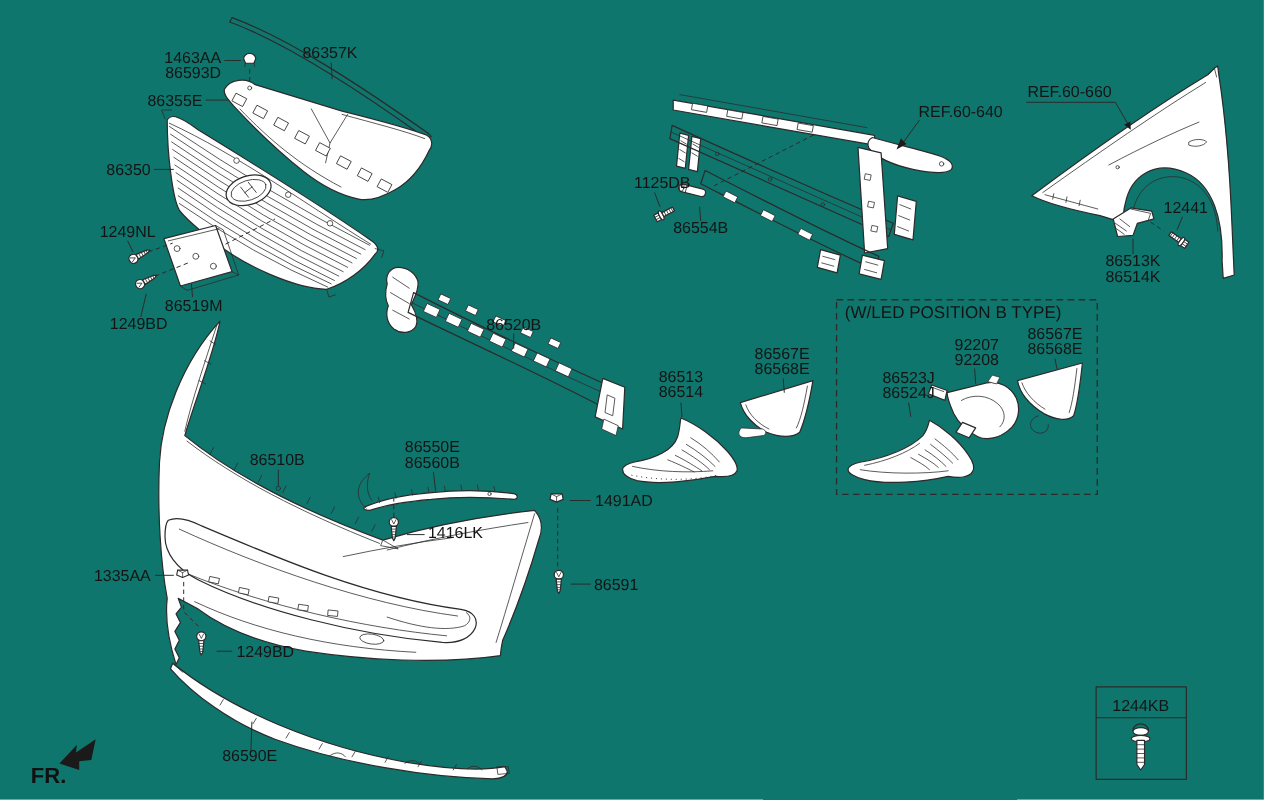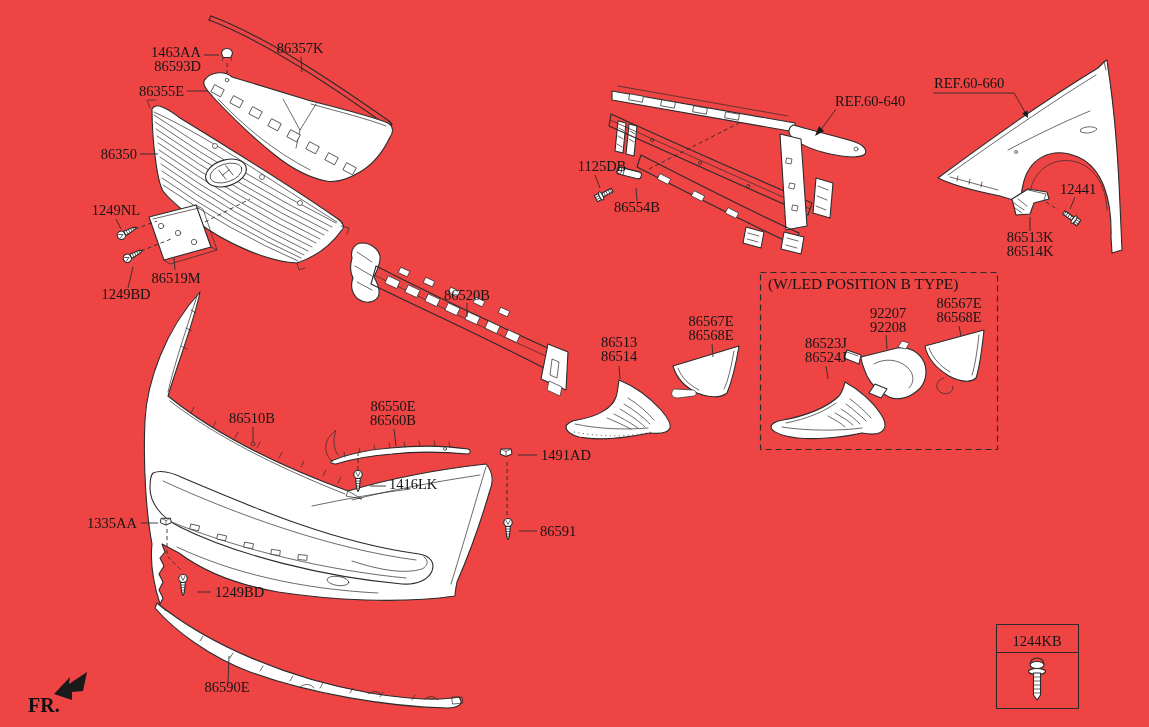--- a/index.html
+++ b/index.html
@@ -1,17 +1,17 @@
 <!DOCTYPE html>
 <html><head>
 <meta charset="utf-8">
 <style>
   html,body{margin:0;padding:0;background:#e8e8e8;}
-  #stage{position:relative;width:1149px;height:727px;background:#ef4444;overflow:hidden;
-         font-family:Liberation Serif, serif;}
+  #stage{position:relative;width:1149px;height:727px;background:#0f766e;overflow:hidden;
+         font-family:Liberation Sans, sans-serif;}
   svg{position:absolute;left:0;top:0;}
   .s   {stroke:#2b2b2b;fill:none;stroke-width:1.1;stroke-linecap:round;stroke-linejoin:round;}
   .sf  {stroke:#2b2b2b;fill:#ffffff;stroke-width:1.1;stroke-linecap:round;stroke-linejoin:round;}
   .thin{stroke:#2b2b2b;fill:none;stroke-width:.7;stroke-linecap:round;stroke-linejoin:round;}
   .tf  {stroke:#2b2b2b;fill:#ffffff;stroke-width:.7;stroke-linejoin:round;}
   .dash{stroke:#2b2b2b;fill:none;stroke-width:.9;stroke-dasharray:4 3;}
   .dots{stroke:#2b2b2b;fill:none;stroke-width:.8;stroke-dasharray:1 3.5;}
   .boxdash{stroke:#2b2b2b;fill:none;stroke-width:1.2;stroke-dasharray:6 4;}
   .lead{stroke:#2b2b2b;fill:none;stroke-width:.9;}
   .ink {fill:#1a1a1a;stroke:none;}

